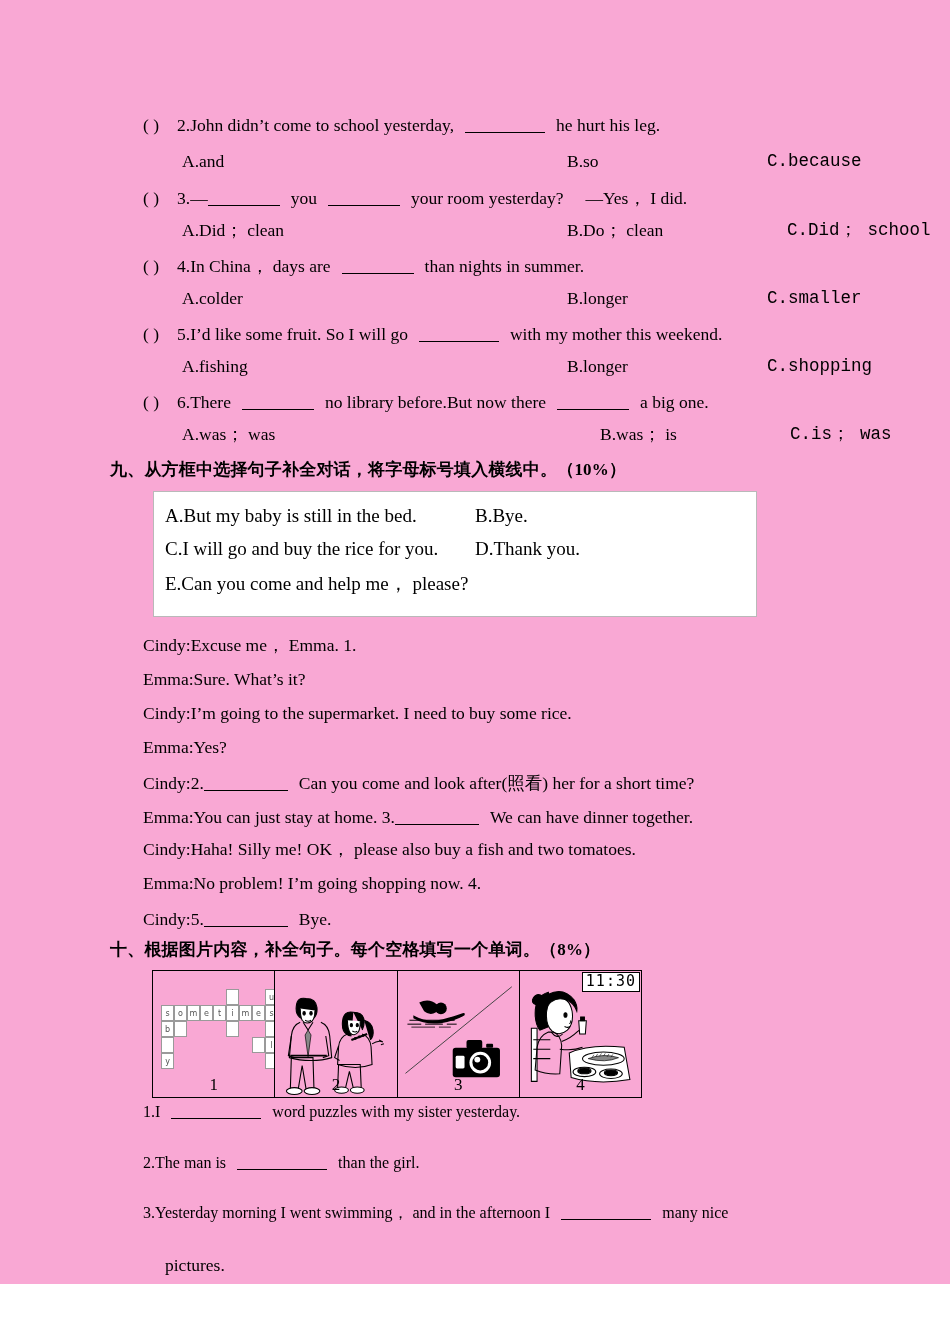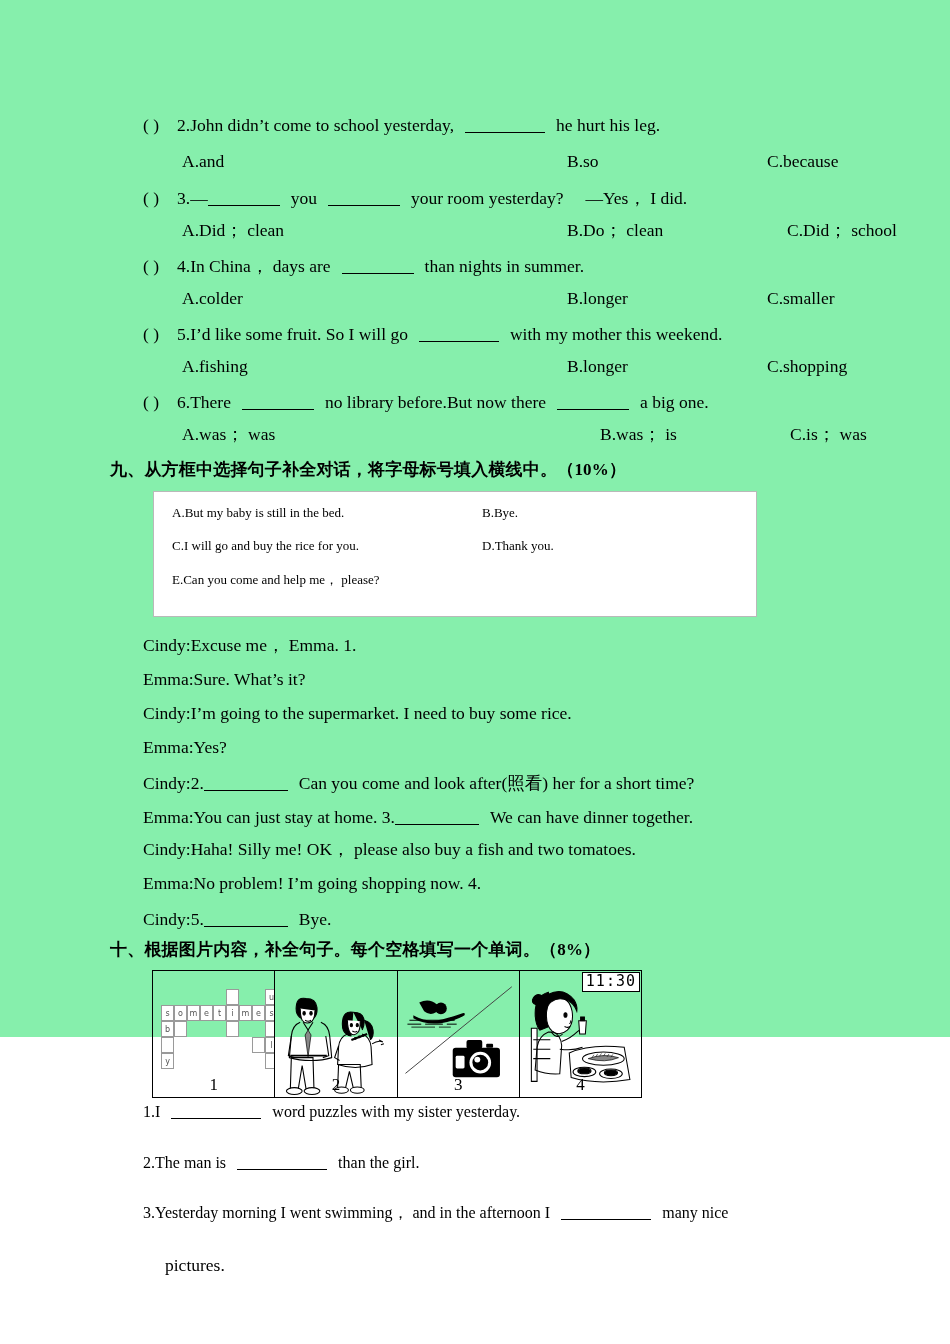--- a/index.html
+++ b/index.html
@@ -13,38 +13,38 @@
     position: relative;
     font-family: "Liberation Serif", serif;
     color: #000000;
     overflow: hidden;
   }
 
   .page {
     position: absolute;
     left: 0; top: 0;
     width: 950px;
-    height: 1037px;
-    background: #86efac;
+    height: 1284px;
+    background: #f9a8d4;
   }
 
   
   .row {
     position: absolute;
     white-space: nowrap;
     font-size: 17.5px;
     line-height: 1;
   }
 
   .qline { left: 143px; }
   .optline { left: 182px; }
 
   .paren { display: inline-block; width: 34px; }
   .optB { position: absolute; left: 385px; top: 0; }
-  .optC { position: absolute; left: 585px; top: 0; }
+  .optC { position: absolute; left: 585px; top: 0; font-family: Liberation Mono, monospace; }
 
   
   .blank {
     display: inline-block;
     border-bottom: 1.3px solid #000;
     height: 0.95em;
     vertical-align: -2px;
   }
   .bl-72 { width: 72px; }
   .bl-80 { width: 80px; }
@@ -74,23 +74,22 @@
     top: 491px;
     width: 604px;
     height: 126px;
     border: 1.2px solid #b9b9b9;
     box-sizing: border-box;
     background: #fff;
   }
   .choice-row {
     position: absolute;
     left: 11px;
-    font-size: 13px;
+    font-size: 19px;
     white-space: nowrap;
-    margin-left: 7px;
   }
   .choice-row .second {
     position: absolute;
     left: 310px;
     top: 0;
   }
 
   
   .dlg { left: 143px; font-size: 17.5px; }
 

